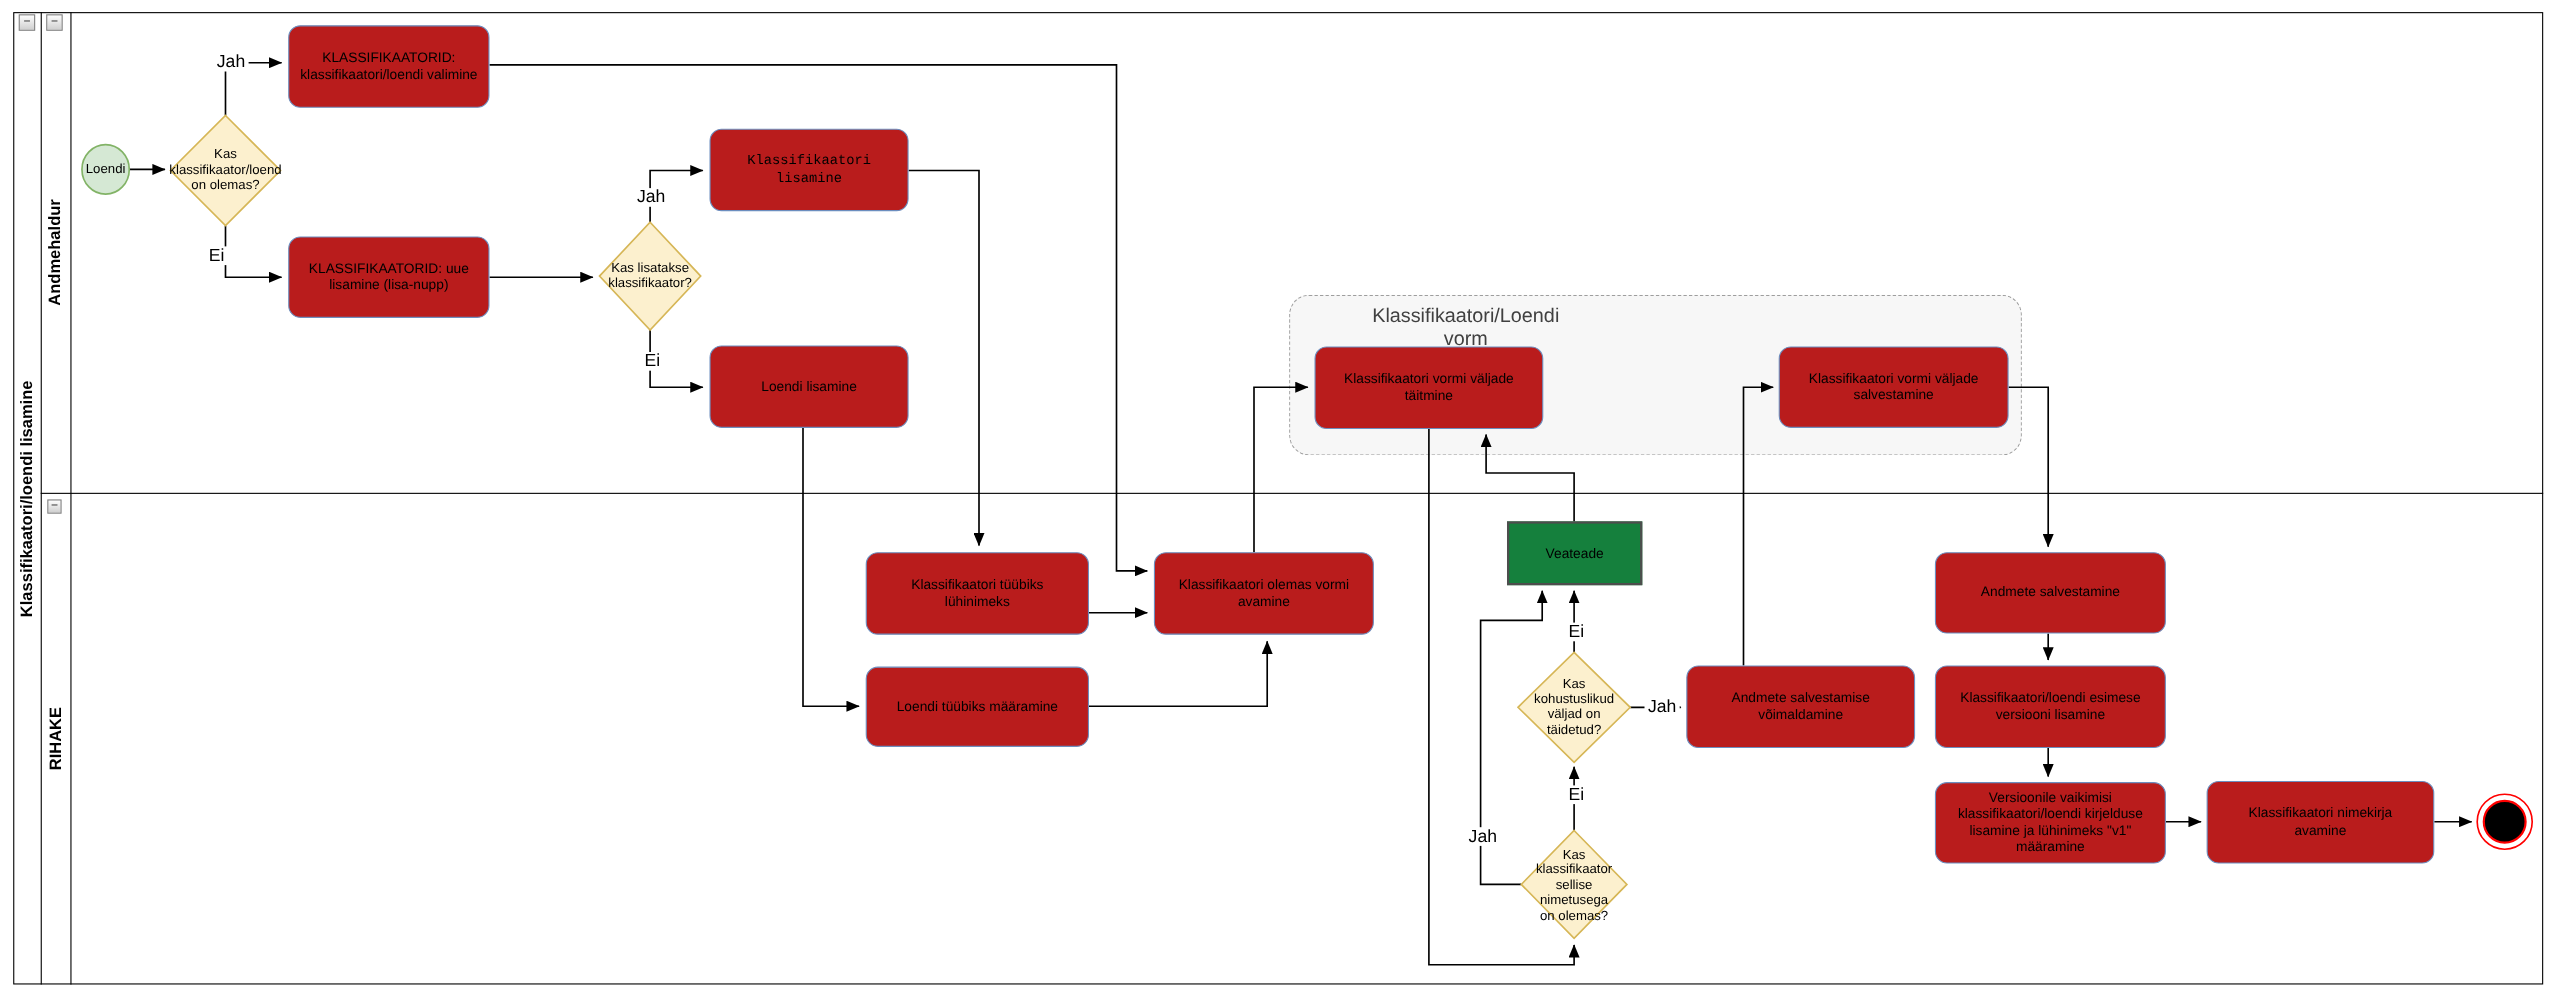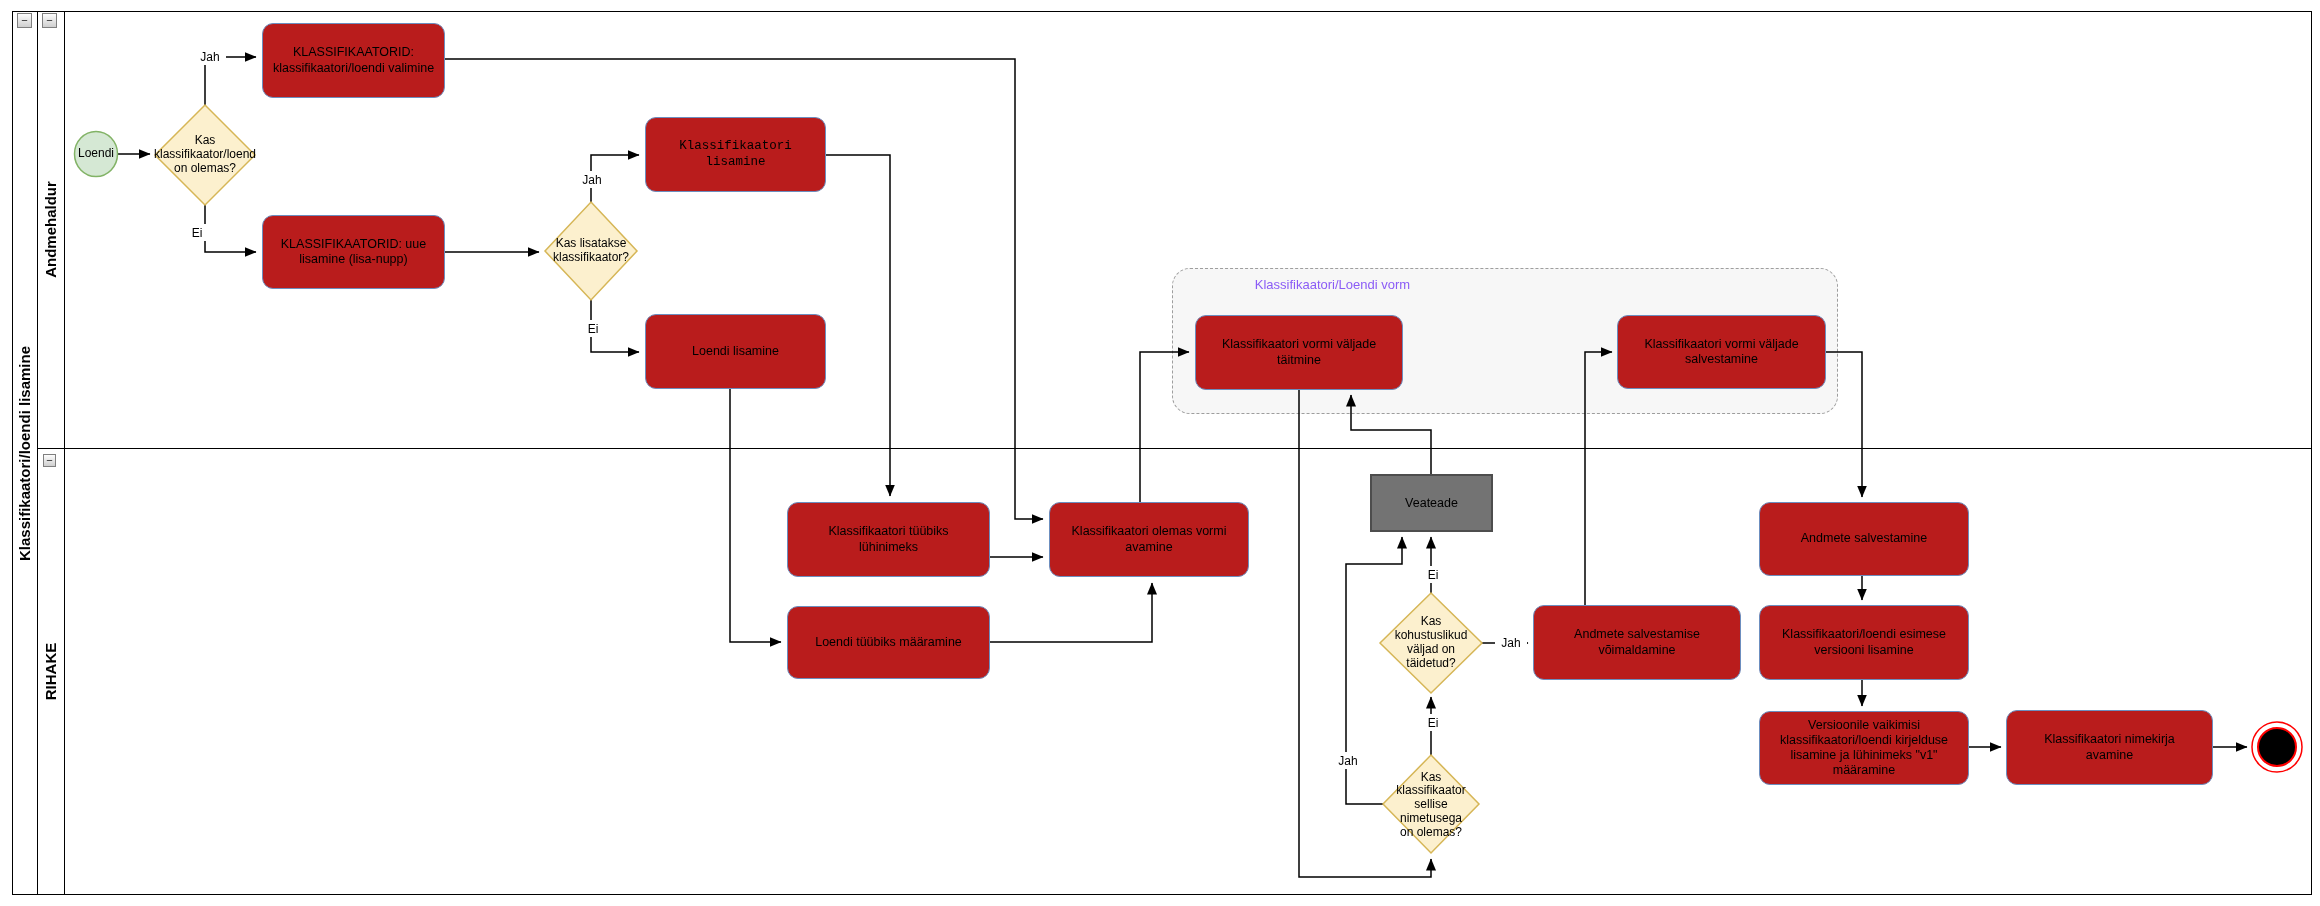--- a/index.html
+++ b/index.html
@@ -13,27 +13,27 @@
   .vlabel{display:flex;align-items:center;justify-content:center;}
   .vlabel span{transform:rotate(-90deg);white-space:nowrap;font-weight:bold;font-size:15px;}
   .collapse-btn{display:flex;align-items:center;justify-content:center;
      border:1px solid #7f7f7f;background:linear-gradient(#fdfdfd,#cfcfcf);
      font-size:11px;line-height:1;color:#222;box-sizing:border-box;cursor:pointer;}
   
   .task{display:flex;align-items:center;justify-content:center;text-align:center;
      background:#b91c1c;border:1.5px solid #6c8ebf;border-radius:11px;
      font-size:12.5px;line-height:1.22;white-space:pre-line;box-sizing:border-box;padding:2px;}
   .plain-rect{display:flex;align-items:center;justify-content:center;text-align:center;
-     background:#737373;border:2px solid #4d4d4d;font-size:12.5px;box-sizing:border-box;}
+     background:#15803d;border:2px solid #4d4d4d;font-size:12.5px;box-sizing:border-box;}
   .node-text{display:flex;align-items:center;justify-content:center;text-align:center;
      font-size:12px;line-height:1.15;white-space:pre-line;pointer-events:none;}
   .group-box{background:#f7f7f7;border:1.5px dashed #9e9e9e;border-radius:18px;box-sizing:border-box;}
-  .group-label{font-size:13px;color:#8b5cf6;text-align:center;}
+  .group-label{font-size:18px;color:#404040;text-align:center;}
   .edge-label{display:flex;align-items:center;justify-content:center;background:#ffffff;
-     font-size:12px;padding:0 2px;}
+     font-size:16px;padding:0 2px;}
   svg{position:absolute;left:0;top:0;}
 </style>
 </head>
 <body>
 
 <div id="canvas">
 
   <div class="abs pool-border"></div>
   <div class="abs vline" style="left:37px;"></div>
   <div class="abs vline" style="left:64px;"></div>

